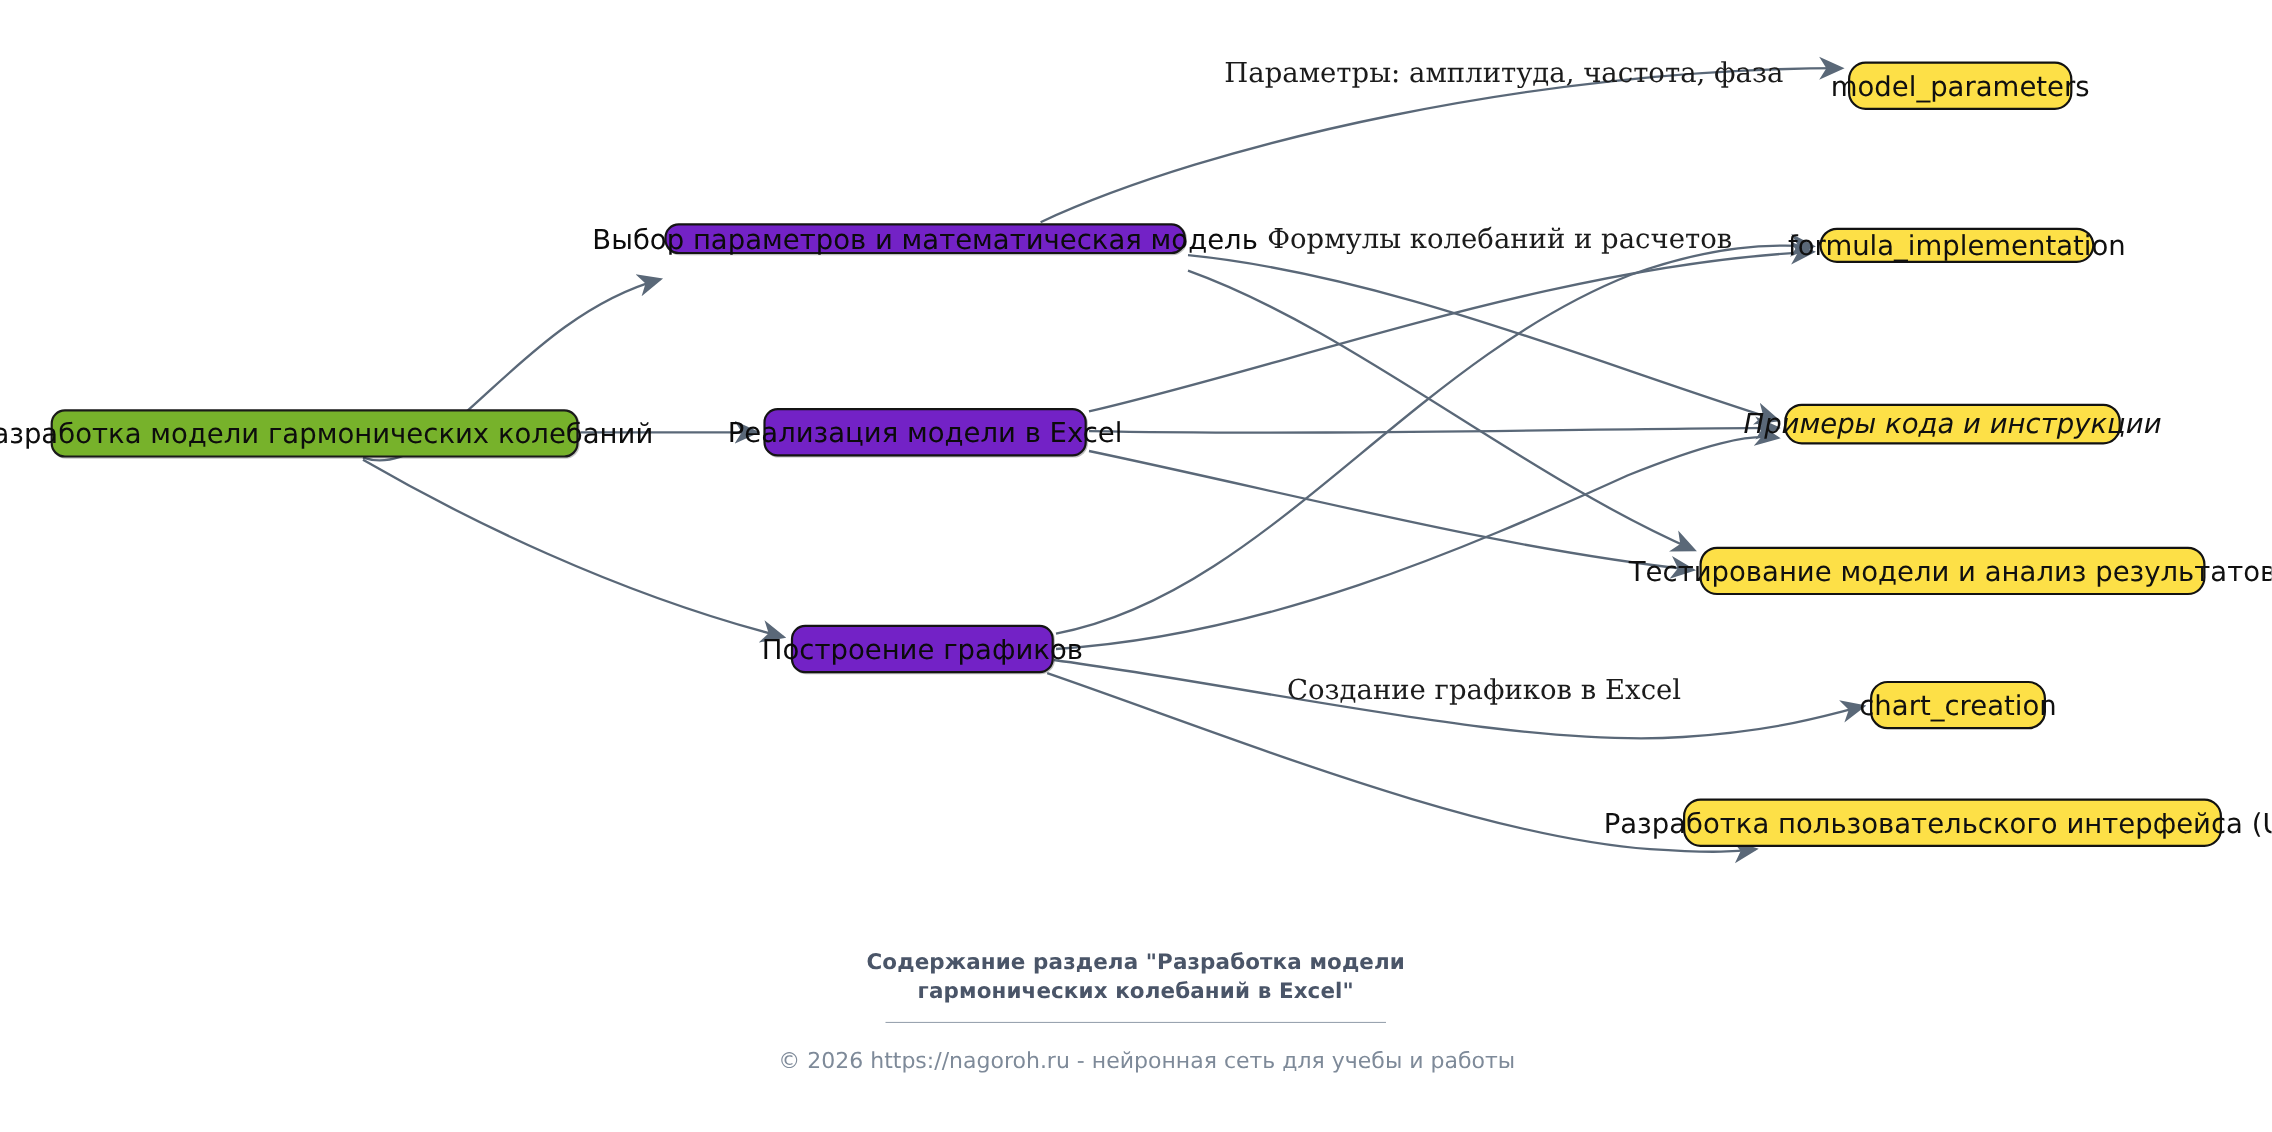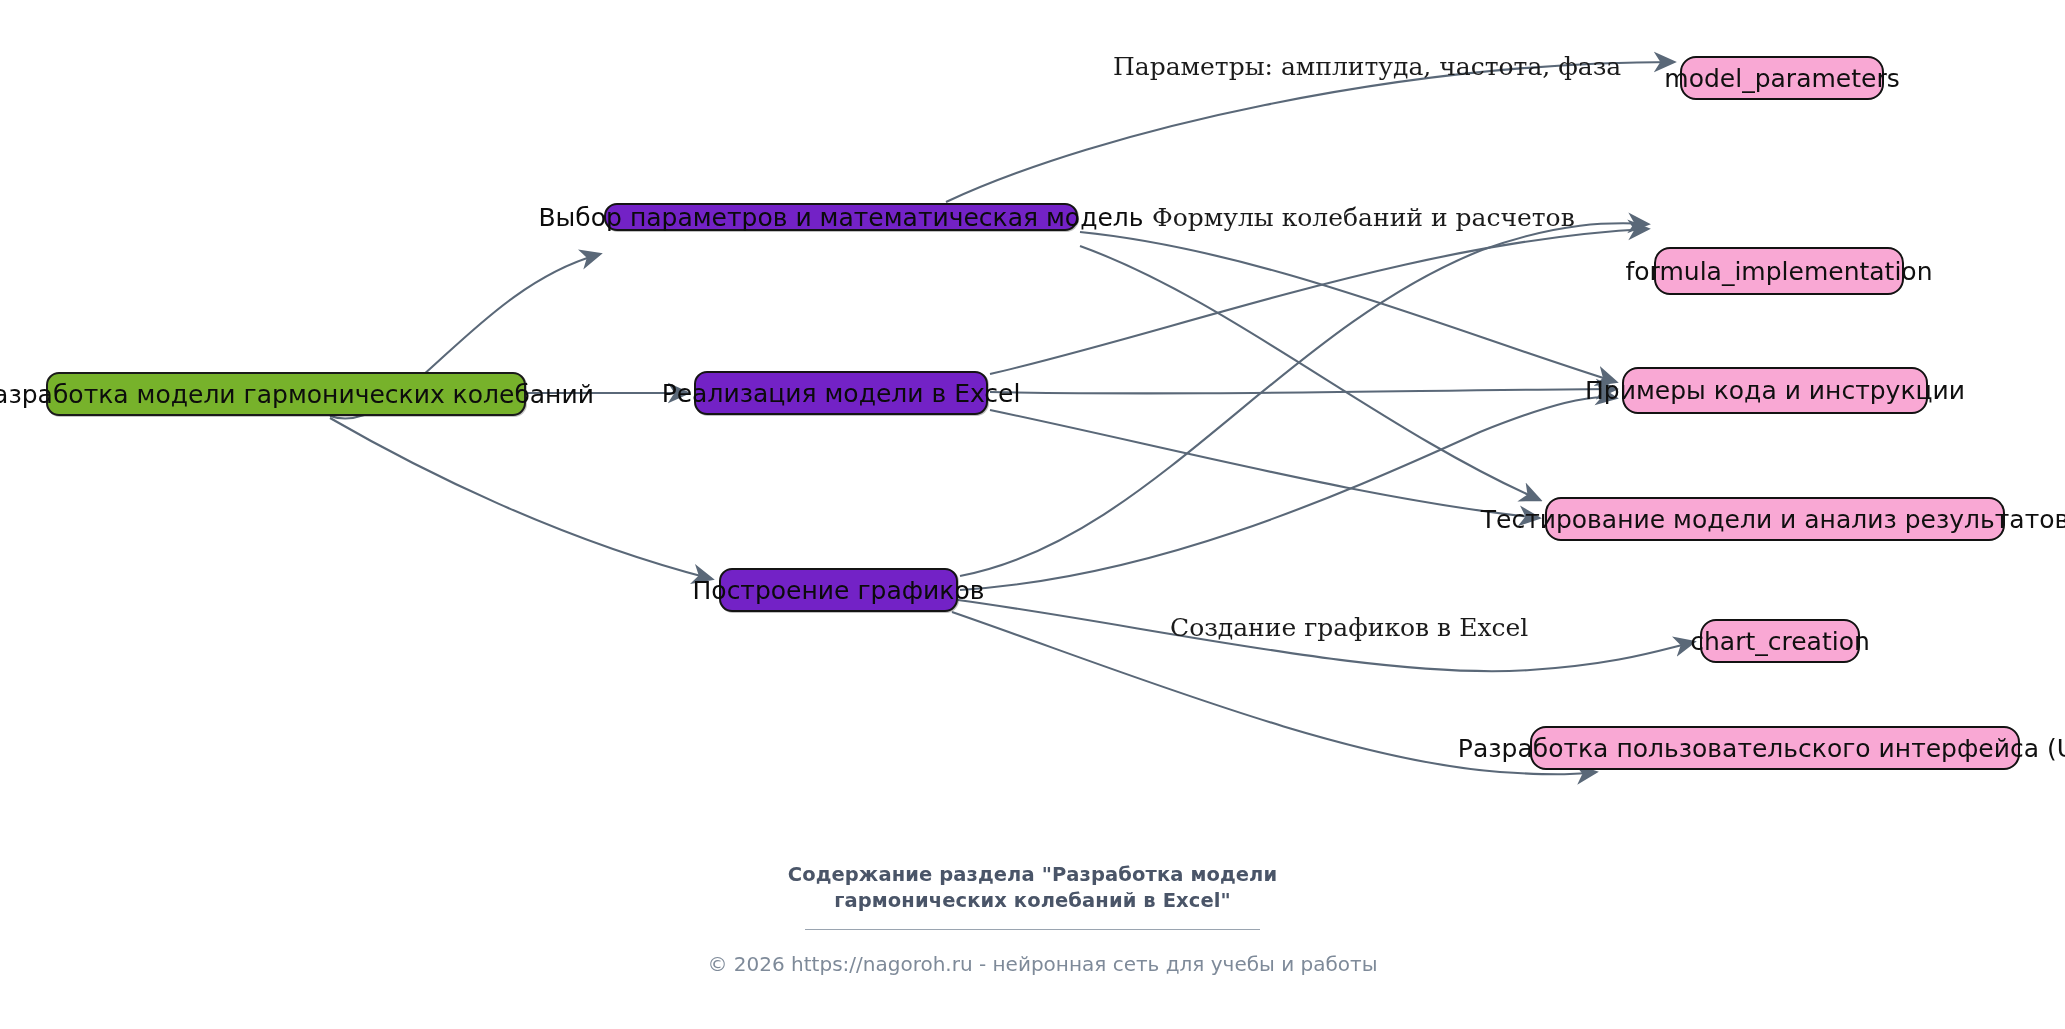--- a/index.html
+++ b/index.html
@@ -67,21 +67,21 @@
     box-shadow: 1px 1px 0 rgba(0,0,0,0.22);
   }
   .node.branch {
     background: #7322c6;
     border: 2px solid #141414;
     color: #0b0b0b;
     font-size: 25px;
     box-shadow: 1px 1px 0 rgba(0,0,0,0.25);
   }
   .node.leaf {
-    background: #f9a8d4;
+    background: #fde047;
     border: 2px solid #121212;
     color: #101010;
     font-size: 25px;
     border-radius: 16px;
   }
 
   
   .footer {
     position: absolute;
     left: 0;
@@ -166,25 +166,25 @@
   </div>
 
   <div class="node branch" style="left:719px; top:568px; width:239px; height:44px;">
     <span class="node-label">Построение графиков</span>
   </div>
 
   <div class="node leaf" style="left:1680px; top:56px; width:204px; height:44px;">
     <span class="node-label">model_parameters</span>
   </div>
 
-  <div class="node leaf" style="left:1654px; top:207px; width:250px; height:48px;margin-top:40px;">
+  <div class="node leaf" style="left:1654px; top:207px; width:250px; height:32px;">
     <span class="node-label">formula_implementation</span>
   </div>
 
-  <div class="node leaf" style="left:1622px; top:367px; width:306px; height:47px;">
+  <div class="node leaf" style="left:1622px; top:367px; width:306px; height:37px;font-style:italic;">
     <span class="node-label">Примеры кода и инструкции</span>
   </div>
 
   <div class="node leaf" style="left:1545px; top:497px; width:460px; height:44px;">
     <span class="node-label">Тестирование модели и анализ результатов</span>
   </div>
 
   <div class="node leaf" style="left:1700px; top:619px; width:160px; height:44px;">
     <span class="node-label">chart_creation</span>
   </div>

